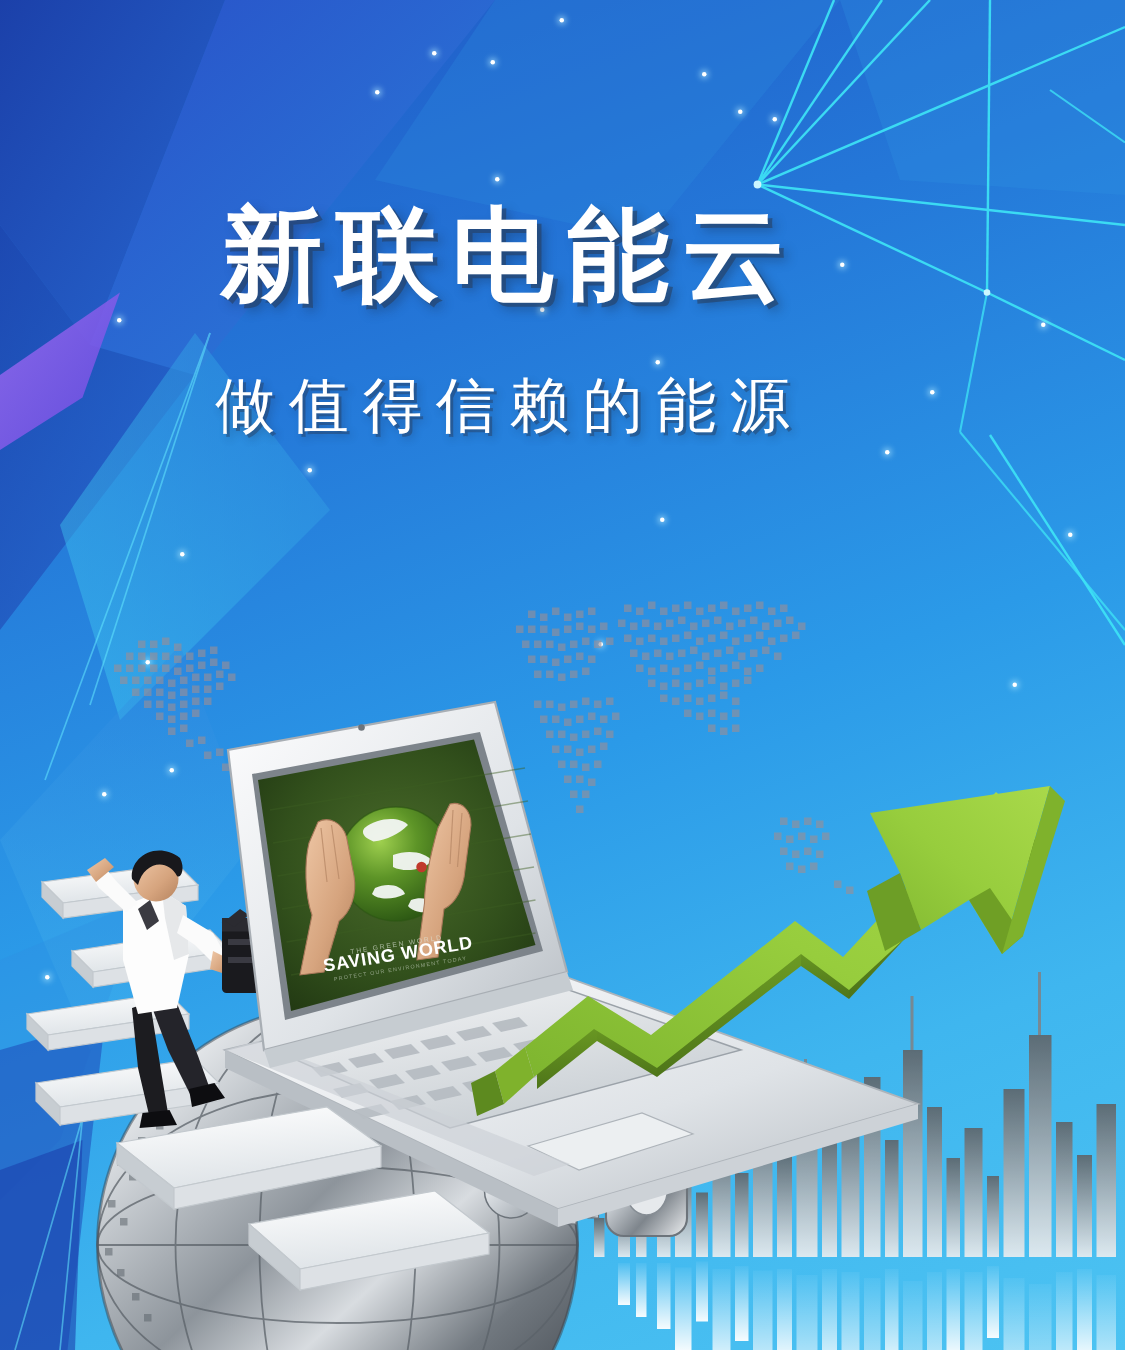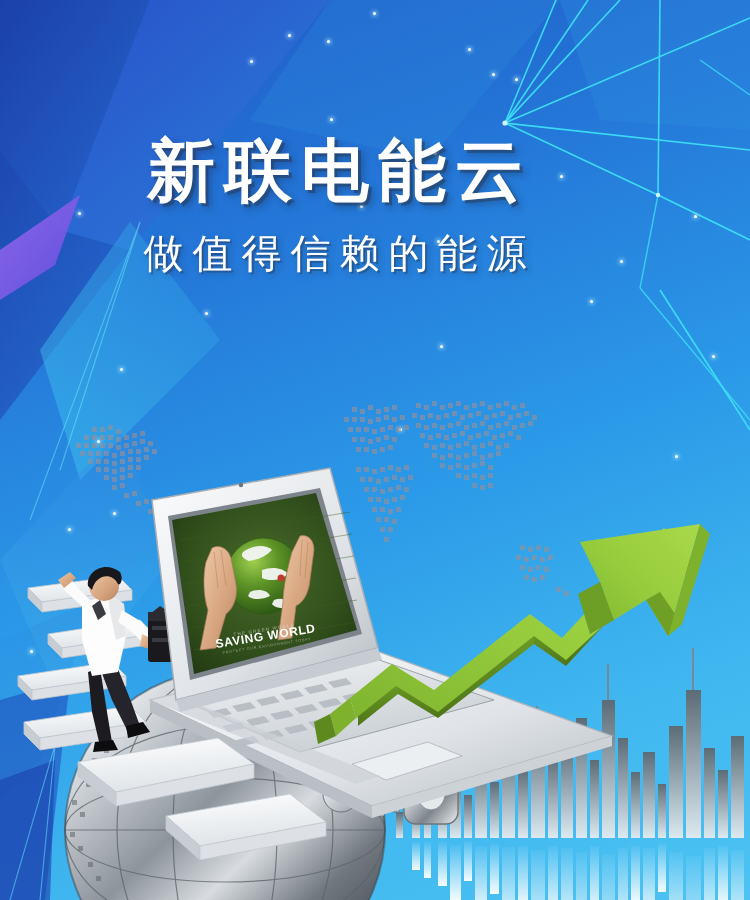--- a/index.html
+++ b/index.html
@@ -50,21 +50,21 @@
   .title {
     font-size: 68px;
     line-height: 1.05;
     font-weight: bold;
     color: #ffffff;
     letter-spacing: 9px;
     text-indent: 9px;
     text-shadow: 3px 3px 0 rgba(40,60,90,0.55), 5px 5px 7px rgba(20,40,70,0.35);
   }
   .subtitle {
-    margin-top: 18px;
+    margin-top: 36px;
     font-size: 40px;
     line-height: 1.45;
     font-weight: normal;
     color: #ffffff;
     letter-spacing: 9px;
     text-indent: 9px;
     text-shadow: 2px 2px 0 rgba(40,60,90,0.45), 3px 3px 6px rgba(20,40,70,0.3);
   }
 
   

